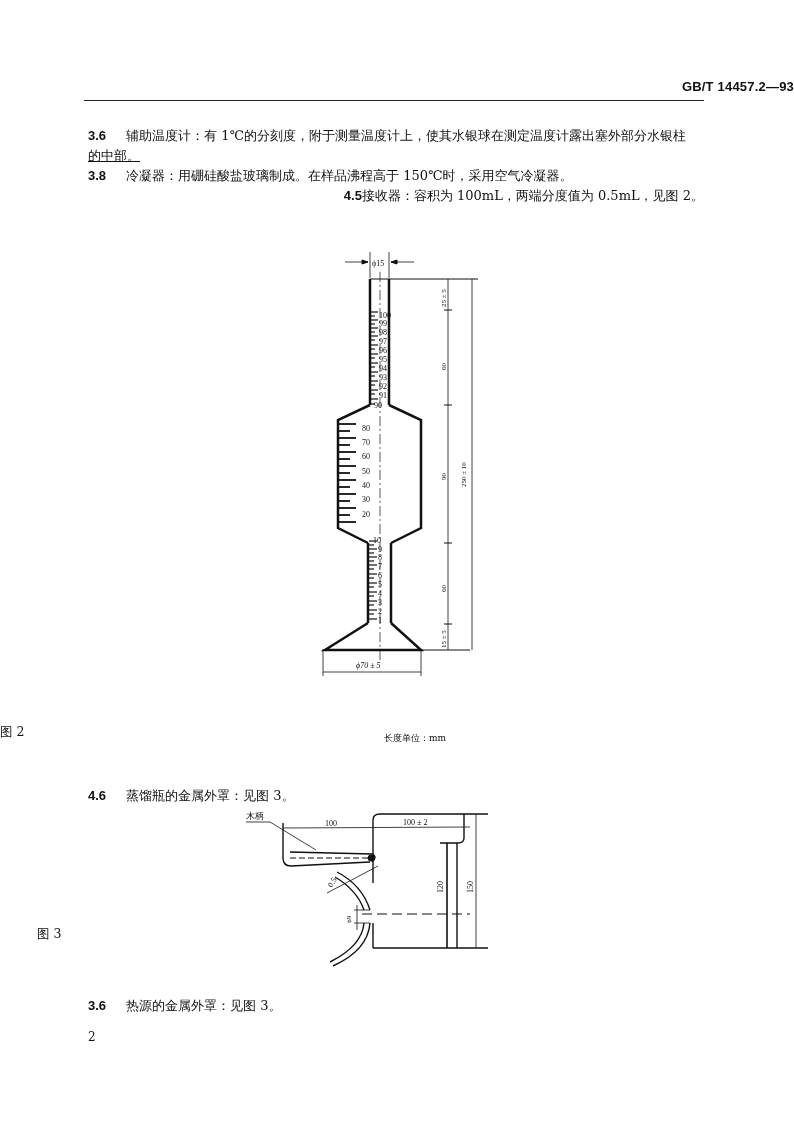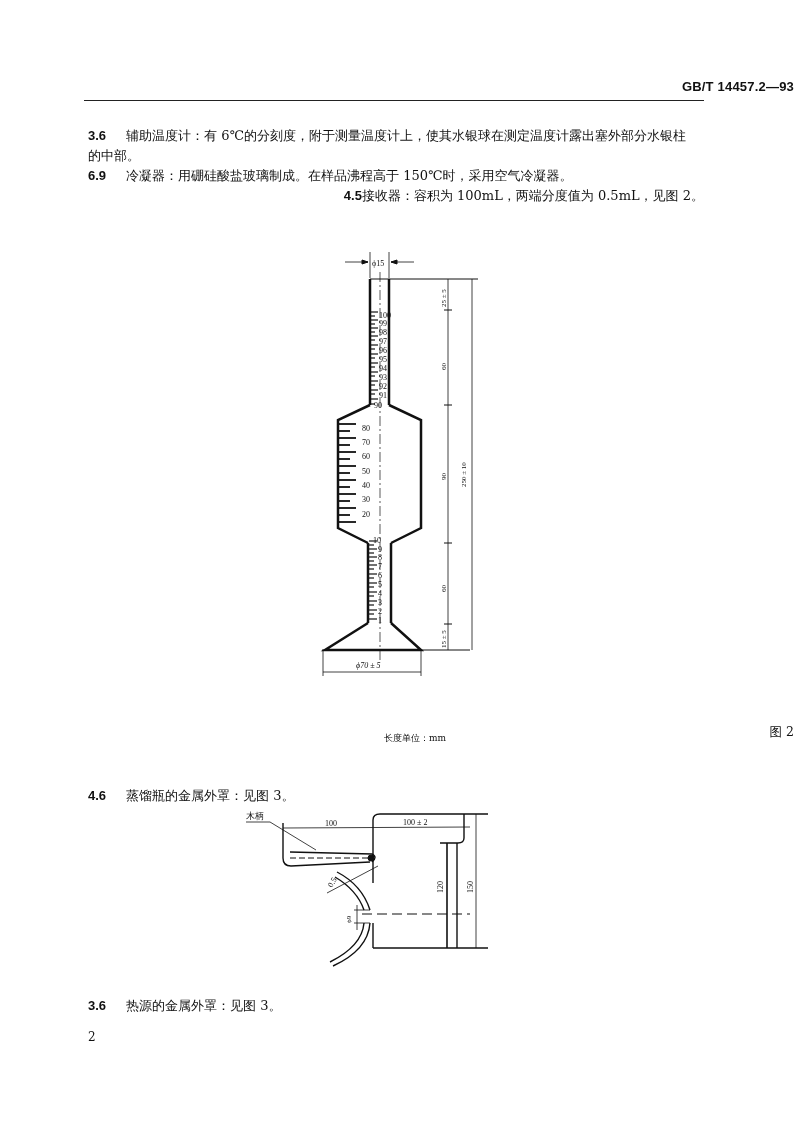--- a/index.html
+++ b/index.html
@@ -3,39 +3,39 @@
 <meta charset="utf-8">
 <style>
   html, body { margin: 0; padding: 0; background: #ffffff; }
   body { width: 794px; height: 1123px; position: relative; overflow: hidden;
          font-family: "DejaVu Serif", "Liberation Serif", serif; color: #111; }
   .page-header { position: absolute; top: 79px; left: 0; width: 794px; text-align: right;
                  font-family: "Liberation Sans", sans-serif; font-size: 13px; font-weight: bold; letter-spacing: 0.2px; }
   .header-rule { position: absolute; top: 100px; left: 84px; width: 620px; height: 0; border-top: 1.2px solid #222; }
   .para { position: absolute; left: 88px; width: 616px; font-size: 13px; line-height: 20px; }
   .num { font-family: "Liberation Sans", sans-serif; font-weight: bold; display: inline-block; width: 38px; }
-  .caption { position: absolute; left: 0; width: 794px; text-align: right; font-size: 12.5px; }
+  .caption { position: absolute; left: 0; width: 794px; text-align: left; font-size: 12.5px; }
   .page-num { position: absolute; left: 88px; top: 1030px; font-size: 12px; }
   svg text { font-family: "Liberation Serif", "DejaVu Serif", serif; }
   .fig { position: absolute; }
 </style>
 </head>
 <body>
 
 <div class="page-header">GB/T 14457.2—93</div>
 <div class="header-rule"></div>
 
 <div class="para" style="top:126px;">
-  <span class="num">3.6</span><span>辅助温度计：有 6℃的分刻度，附于测量温度计上，使其水银球在测定温度计露出塞外部分水银柱</span>
-</div>
-<div class="para" style="top:146px;">
+  <span class="num">3.6</span><span>辅助温度计：有 1℃的分刻度，附于测量温度计上，使其水银球在测定温度计露出塞外部分水银柱</span>
+</div>
+<div class="para" style="top:146px;text-decoration:underline;">
   <span>的中部。</span>
 </div>
 <div class="para" style="top:166px;">
-  <span class="num">6.9</span><span>冷凝器：用硼硅酸盐玻璃制成。在样品沸程高于 150℃时，采用空气冷凝器。</span>
+  <span class="num">3.8</span><span>冷凝器：用硼硅酸盐玻璃制成。在样品沸程高于 150℃时，采用空气冷凝器。</span>
 </div>
 <div class="para" style="top:186px;text-align:right;">
   <span class="num">4.5</span><span>接收器：容积为 100mL，两端分度值为 0.5mL，见图 2。</span>
 </div>
 
 <svg class="fig" style="left:300px; top:245px;" width="200" height="460" viewBox="300 245 200 460">
   <g stroke="#111" fill="none">
 
     <line x1="370" y1="252" x2="370" y2="278" stroke-width="0.8"></line>
     <line x1="389" y1="252" x2="389" y2="278" stroke-width="0.8"></line>

